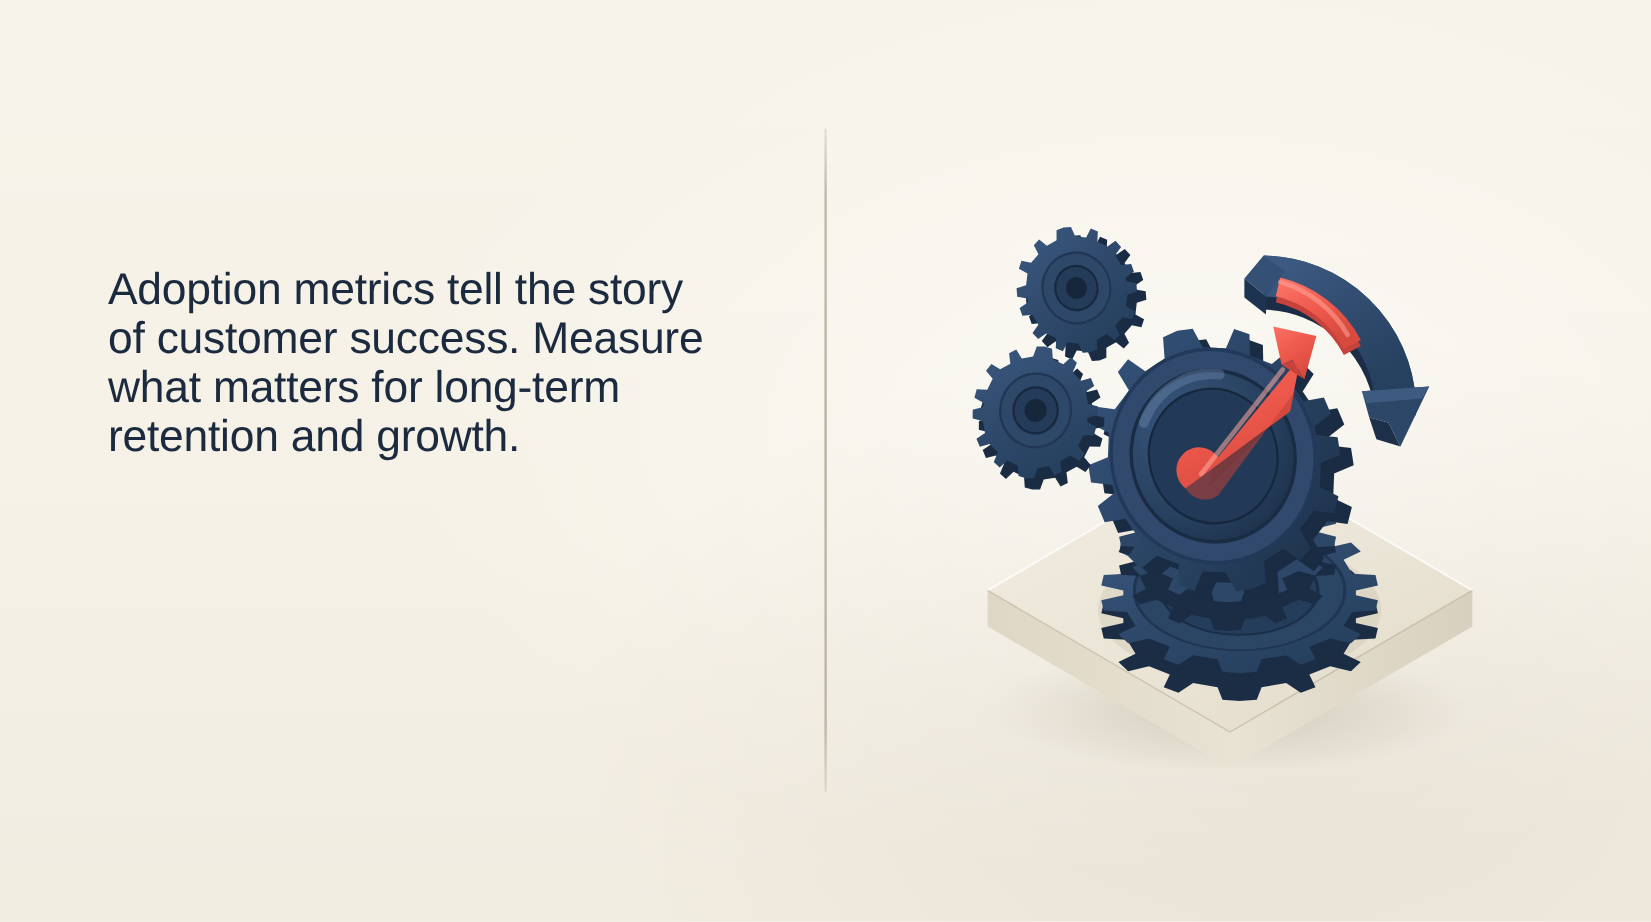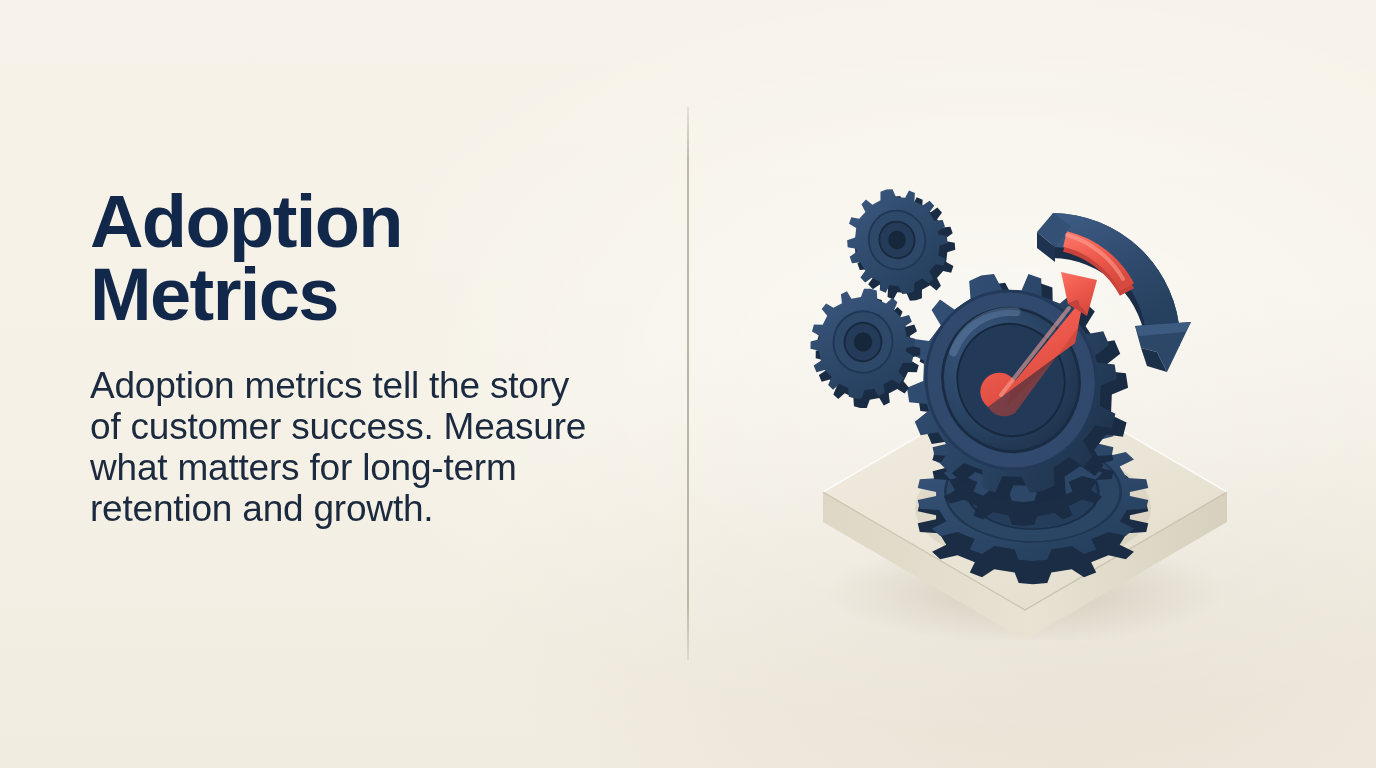--- a/index.html
+++ b/index.html
@@ -82,22 +82,20 @@
   .illus svg { display: block; width: 100%; height: 100%; }
 </style>
 </head>
 <body>
 
 <div id="slide">
 
   <div class="bg-wash"></div>
 
   <div class="text-col">
-    <h1 class="title">Adoption
-Metrics</h1>
     <p class="subtitle">Adoption metrics tell the story of customer success. Measure what matters for long-term retention and growth.</p>
   </div>
 
   <div class="divider"></div>
 
   <div class="illus">
     <svg viewBox="0 0 490 500" xmlns="http://www.w3.org/2000/svg">
       <defs>
         <linearGradient id="gNavyTop" x1="0" y1="0" x2="0.6" y2="1">
           <stop offset="0%" stop-color="#3c5981"></stop>

